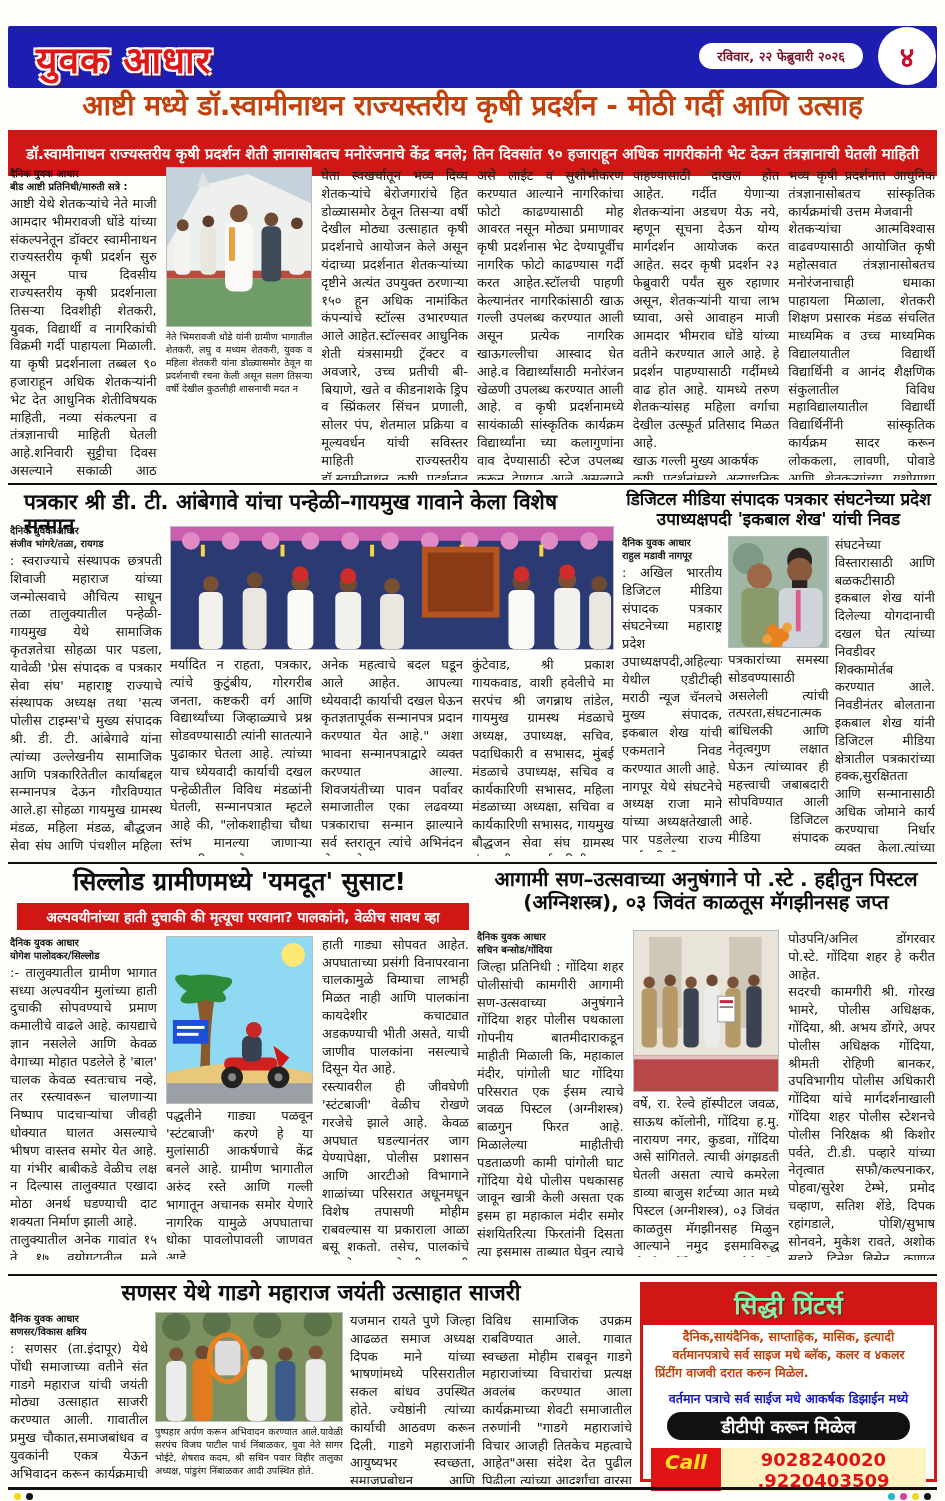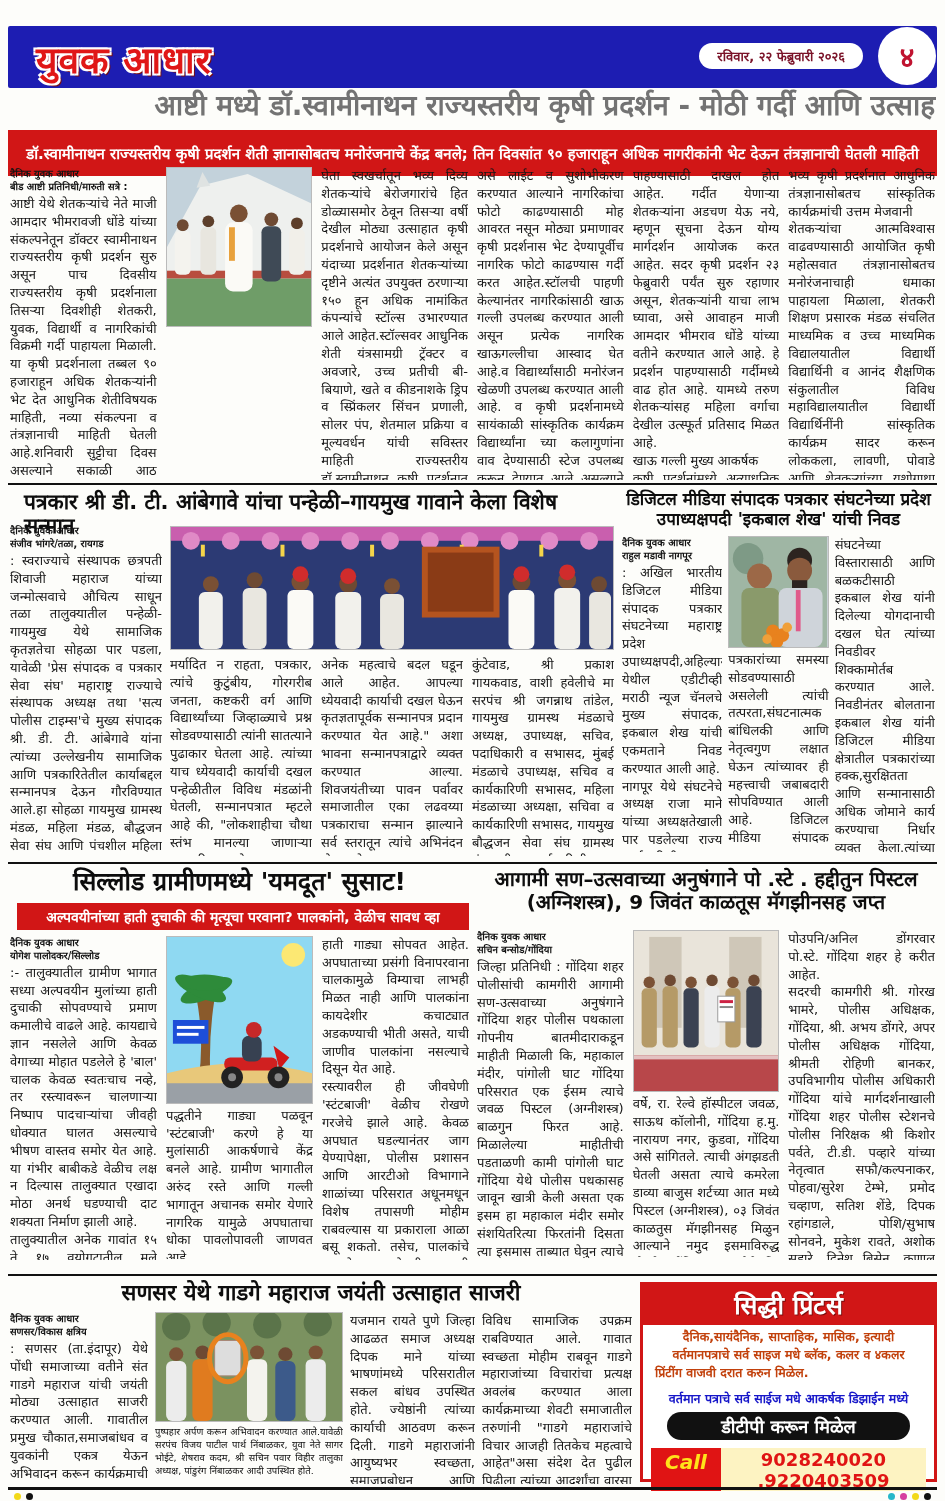--- a/index.html
+++ b/index.html
@@ -8,21 +8,21 @@
   
   .masthead{position:absolute;left:8px;top:26px;width:929px;height:62px;background:#1d1db2;border-radius:2px;}
   .logo{position:absolute;left:28px;top:7px;font-size:37px;font-weight:bold;color:#e01717;letter-spacing:1px;
         text-shadow:-2px -2px 0 #fff,2px -2px 0 #fff,-2px 2px 0 #fff,2px 2px 0 #fff,3px 3px 0 #7a0b0b;}
   .datebox{position:absolute;right:74px;top:17px;background:#fff;border-radius:13px;padding:4px 18px;
         color:#7a1228;font-weight:bold;font-size:13px;}
   .pagenum{position:absolute;right:4px;top:4px;width:52px;height:52px;background:#fff;border-radius:50%;
         color:#c01330;font-size:28px;font-weight:bold;display:flex;align-items:center;justify-content:center;
         box-shadow:0 0 0 3px #fff;}
   
-  .h1{position:absolute;left:10px;top:88px;width:925px;text-align:right;font-size:28px;font-weight:800;color:#737373;line-height:1.25;}
+  .h1{position:absolute;left:10px;top:88px;width:925px;text-align:center;font-size:28px;font-weight:800;color:#c2410c;line-height:1.25;}
   .redbar{background:#d11616;color:#fff;font-weight:bold;display:flex;align-items:center;justify-content:center;text-align:center;}
   #sub1{position:absolute;left:8px;top:130px;width:929px;height:46px;font-size:15px;}
   
   .coltext{font-size:13px;line-height:1.37;text-align:justify;white-space:pre-line;overflow:hidden;color:#161616;}
   .byline{font-weight:bold;font-size:9.8px;white-space:pre-line;margin-bottom:2px;}
   .cols{display:flex;gap:9px;}
   .cols>div{flex:1;overflow:hidden;}
   .photo{width:100%;display:block;border:1px solid #bbb;box-sizing:border-box;background:#dde;}
   .photo svg{display:block;width:100%;height:100%;}
   .rule{position:absolute;left:8px;width:929px;height:2px;background:#111;}
@@ -36,21 +36,21 @@
   .h2{font-weight:800;color:#0d0d0d;text-align:center;line-height:1.15;}
   #story2 .h2{font-size:21px;text-align:left;padding-left:14px;}
   #story3 .h2{font-size:17px;}
   #story4 .h2{font-size:25px;}
   #story5 .h2{font-size:20px;}
   #story6 .h2{font-size:22px;text-align:center;}
   #story4 .redbar{height:27px;font-size:14px;margin:6px 0 6px 7px;}
   .caption{font-size:9.5px;line-height:1.37;text-align:justify;white-space:pre-line;overflow:hidden;margin-top:3px;}
   
   #ad{position:absolute;left:640px;top:1282px;width:297px;height:200px;border:3px solid #d11616;background:#fff;box-sizing:border-box;}
-  #ad .adtitle{background:#d11616;color:#ffffff;font-weight:800;font-size:25px;text-align:center;padding:2px 0 4px 0;
+  #ad .adtitle{background:#d11616;color:#86efac;font-weight:800;font-size:25px;text-align:center;padding:2px 0 4px 0;
        text-shadow:1px 1px 0 #7a0b0b;}
   #ad .adline{color:#c2410c;font-weight:bold;font-size:12.5px;text-align:center;line-height:1.45;}
   #ad .adblue{color:#1717c9;font-weight:bold;font-size:12.5px;text-align:center;margin-top:8px;}
   #ad .pill{background:#111;color:#fff;font-weight:800;font-size:18px;text-align:center;border-radius:16px;
        width:86%;margin:5px auto 4px auto;padding:2px 0;}
   #ad .callrow{display:flex;align-items:stretch;margin:8px 4px;}
   #ad .callbtn{background:#e01414;color:#ffe41a;font-weight:800;font-size:20px;font-style:italic;padding:2px 14px;}
   #ad .phones{background:#fdf3c2;color:#e01414;font-weight:800;font-size:18px;flex:1;text-align:center;padding-top:1px;}
   
   .bottomline{position:absolute;left:8px;top:1487px;width:929px;height:3px;background:#111;}
@@ -95,20 +95,21 @@
               <circle cx="73" cy="46" r="9" fill="#7a5034"></circle>
                 <rect x="59" y="55" width="28" height="70" rx="8" fill="#fbfaf6"></rect>
               <rect x="63" y="60" width="6" height="34" fill="#e8a13c"></rect>
               <circle cx="106" cy="52" r="7" fill="#6e4a33"></circle>
                 <rect x="96" y="59" width="20" height="56" rx="6" fill="#3f4a56"></rect>
               <circle cx="132" cy="56" r="6" fill="#5d3f2b"></circle>
                 <rect x="124" y="62" width="16" height="46" rx="5" fill="#f1efe9"></rect>
             </g>
           </svg>
         </div>
+        <div class="caption" style="height:142px;">नेते भिमरावजी धोंडे यांनी ग्रामीण भागातील शेतकरी, लघु व मध्यम शेतकरी, युवक व महिला शेतकरी यांना डोळ्यासमोर ठेवून या प्रदर्शनाची रचना केली असून सलग तिसऱ्या वर्षी देखील कुठलीही शासनाची मदत न</div>
       </div>
       <div class="coltext">घेता स्वखर्चातून भव्य दिव्य शेतकऱ्यांचे बेरोजगारांचे हित डोळ्यासमोर ठेवून तिसऱ्या वर्षी देखील मोठ्या उत्साहात कृषी प्रदर्शनाचे आयोजन केले असून यंदाच्या प्रदर्शनात शेतकऱ्यांच्या दृष्टीने अत्यंत उपयुक्त ठरणाऱ्या १५० हून अधिक नामांकित कंपन्यांचे स्टॉल्स उभारण्यात आले आहेत.स्टॉल्सवर आधुनिक शेती यंत्रसामग्री ट्रॅक्टर व अवजारे, उच्च प्रतीची बी-बियाणे, खते व कीडनाशके ड्रिप व स्प्रिंकलर सिंचन प्रणाली, सोलर पंप, शेतमाल प्रक्रिया व मूल्यवर्धन यांची सविस्तर माहिती राज्यस्तरीय डॉ.स्वामीनाथन कृषी प्रदर्शनात शेतकऱ्यांना दिली जात आहे. या भव्य दिव्य प्रदर्शनामध्ये भव्य कमान प्रथमदर्शी स्वर्गीय लोकनेते गोपीनाथ मुंडे साहेब व अजित दादा पवार यांचे फोटो लक्ष वेधून घेत आहेत.प्रवेश केल्यानंतर भव्य अश्वारूढ छत्रपती शिवाजी महाराज यांचा पुतळा आकर्षक ठरत असून त्यापुढे गेल्यानंतर शंकराची तांडव मूर्ती सुसज्ज</div>
       <div class="coltext">असे लाईट व सुशोभीकरण करण्यात आल्याने नागरिकांचा फोटो काढण्यासाठी मोह आवरत नसून मोठ्या प्रमाणावर कृषी प्रदर्शनास भेट देण्यापूर्वीच नागरिक फोटो काढण्यास गर्दी करत आहेत.स्टॉलची पाहणी केल्यानंतर नागरिकांसाठी खाऊ गल्ली उपलब्ध करण्यात आली असून प्रत्येक नागरिक खाऊगल्लीचा आस्वाद घेत आहे.व विद्यार्थ्यांसाठी मनोरंजन खेळणी उपलब्ध करण्यात आली आहे. व कृषी प्रदर्शनामध्ये सायंकाळी सांस्कृतिक कार्यक्रम विद्यार्थ्यांना च्या कलागुणांना वाव देण्यासाठी स्टेज उपलब्ध करून देण्यात आले असल्याने विद्यार्थ्यांसह कलाकारांनी मा. आ. भीमराव धोंडे यांचे आभार मानले आहेत.
 तरुण शेतकरी, महिला वर्गांचा उत्स्फूर्त प्रतिसाद
 कृषी प्रदर्शन पाहण्यासाठी जिल्हाभरातून तसेच आष्टी तालुक्याच्या शेजारील अहिल्यानगर जिल्ह्यातील नागरिक मोठ्या संख्येने कृषी प्रदर्शन</div>
       <div class="coltext">पाहण्यासाठी दाखल होत आहेत. गर्दीत येणाऱ्या शेतकऱ्यांना अडचण येऊ नये, म्हणून सूचना देऊन योग्य मार्गदर्शन आयोजक करत आहेत. सदर कृषी प्रदर्शन २३ फेब्रुवारी पर्यंत सुरु रहाणार असून, शेतकऱ्यांनी याचा लाभ घ्यावा, असे आवाहन माजी आमदार भीमराव धोंडे यांच्या वतीने करण्यात आले आहे. हे प्रदर्शन पाहण्यासाठी गर्दीमध्ये वाढ होत आहे. यामध्ये तरुण शेतकऱ्यांसह महिला वर्गाचा देखील उत्स्फूर्त प्रतिसाद मिळत आहे.
 खाऊ गल्ली मुख्य आकर्षक
 कृषी प्रदर्शनांमध्ये अत्याधुनिक तंत्रज्ञानासोबतच खाऊ गल्ली हे मुख्य आकर्षण ठरत आहे. अस्सल देशी चवीचे पदार्थ, चटकदार भेळ, वडापाव आणि चायनीज, पिझ्झा अशा विविध प्रकारच्या खाद्यपदार्थांचा आस्वाद घेण्यासाठी खवय्यांची मोठी गर्दी होत आहे. हे प्रदर्शन शेती ज्ञानासोबतच मनोरंजनाचे केंद्र बनले आहे.</div>
       <div class="coltext">भव्य कृषी प्रदर्शनात आधुनिक तंत्रज्ञानासोबतच सांस्कृतिक कार्यक्रमांची उत्तम मेजवानी
 शेतकऱ्यांचा आत्मविश्वास वाढवण्यासाठी आयोजित कृषी महोत्सवात तंत्रज्ञानासोबतच मनोरंजनाचाही धमाका पाहायला मिळाला, शेतकरी शिक्षण प्रसारक मंडळ संचलित माध्यमिक व उच्च माध्यमिक विद्यालयातील विद्यार्थी विद्यार्थिनी व आनंद शैक्षणिक संकुलातील विविध महाविद्यालयातील विद्यार्थी विद्यार्थिनींनी सांस्कृतिक कार्यक्रम सादर करून लोककला, लावणी, पोवाडे आणि शेतकऱ्यांच्या यशोगाथा सांगणाऱ्या सांस्कृतिक कार्यक्रमांनी उपस्थितांची मने जिंकली
@@ -263,21 +264,21 @@
         <div class="coltext" style="height:152px;margin-top:3px;">पद्धतीने गाड्या पळवून 'स्टंटबाजी' करणे हे या मुलांसाठी आकर्षणाचे केंद्र बनले आहे. ग्रामीण भागातील अरुंद रस्ते आणि गल्ली भागातून अचानक समोर येणारे नागरिक यामुळे अपघाताचा धोका पावलोपावली जाणवत आहे.
 मोटार वाहन कायद्यानुसार १८ वर्षांखालील मुलाला वाहन चालवण्यास देणे हा गंभीर आणि दंडनीय गुन्हा आहे, असे असतानाही अनेक पालक केवळ मुलांच्या हट्टापायी किंवा घरगुती कामांसाठी त्यांच्या</div>
       </div>
       <div class="coltext">हाती गाड्या सोपवत आहेत. अपघाताच्या प्रसंगी विनापरवाना चालकामुळे विम्याचा लाभही मिळत नाही आणि पालकांना कायदेशीर कचाट्यात अडकण्याची भीती असते, याची जाणीव पालकांना नसल्याचे दिसून येत आहे.
 रस्त्यावरील ही जीवघेणी 'स्टंटबाजी' वेळीच रोखणे गरजेचे झाले आहे. केवळ अपघात घडल्यानंतर जाग येण्यापेक्षा, पोलीस प्रशासन आणि आरटीओ विभागाने शाळांच्या परिसरात अधूनमधून विशेष तपासणी मोहीम राबवल्यास या प्रकाराला आळा बसू शकतो. तसेच, पालकांचे समुपदेशन करणे ही काळाची गरज बनली आहे.
 सध्या ही बाब केवळ 'हौस' म्हणून पाहिली जात असली, तरी वेगाच्या नशेत अनेक तरुण कायमचे अपंग झाले आहेत किंवा काळाच्या पडद्याआड गेले आहेत. त्यामुळे सिल्लोड ग्रामीण भागातील या वाढत्या 'बाइकिंग कल्चर'वर वेळीच लगाम लावणे ही सामाजिक गरज बनली आहे.</div>
     </div>
   </div>
 
   <div id="story5">
-    <div class="h2" style="height:62px;">आगामी सण–उत्सवाच्या अनुषंगाने पो .स्टे . हद्दीतुन पिस्टल (अग्निशस्त्र), 9 जिवंत काळतूस मॅगझीनसह जप्त</div>
+    <div class="h2" style="height:62px;">आगामी सण–उत्सवाच्या अनुषंगाने पो .स्टे . हद्दीतुन पिस्टल (अग्निशस्त्र), ०३ जिवंत काळतूस मॅगझीनसह जप्त</div>
     <div class="cols" style="height:330px;">
       <div style="overflow:hidden;">
         <div class="byline">दैनिक युवक आधार
 सचिन बन्सोड/गोंदिया</div>
         <div class="coltext" style="height:300px;">जिल्हा प्रतिनिधी : गोंदिया शहर पोलीसांची कामगीरी आगामी सण-उत्सवाच्या अनुषंगाने गोंदिया शहर पोलीस पथकाला गोपनीय बातमीदाराकडून माहीती मिळाली कि, महाकाल मंदीर, पांगोली घाट गोंदिया परिसरात एक ईसम त्याचे जवळ पिस्टल (अग्नीशस्त्र) बाळगुन फिरत आहे. मिळालेल्या माहीतीची पडताळणी कामी पांगोली घाट गोंदिया येथे पोलीस पथकासह जावून खात्री केली असता एक इसम हा महाकाल मंदीर समोर संशयितरित्या फिरतांनी दिसता त्या इसमास ताब्यात घेवुन त्याचे नाव पत्ता विचारले असता त्याने त्याचे नाव अमित कृष्णा राव, वय ३९</div>
       </div>
       <div style="overflow:hidden;">
         <div class="photo" style="height:162px;">
           <svg viewBox="0 0 152 162" preserveAspectRatio="none">
             <rect width="152" height="162" fill="#e9e4da"></rect>

